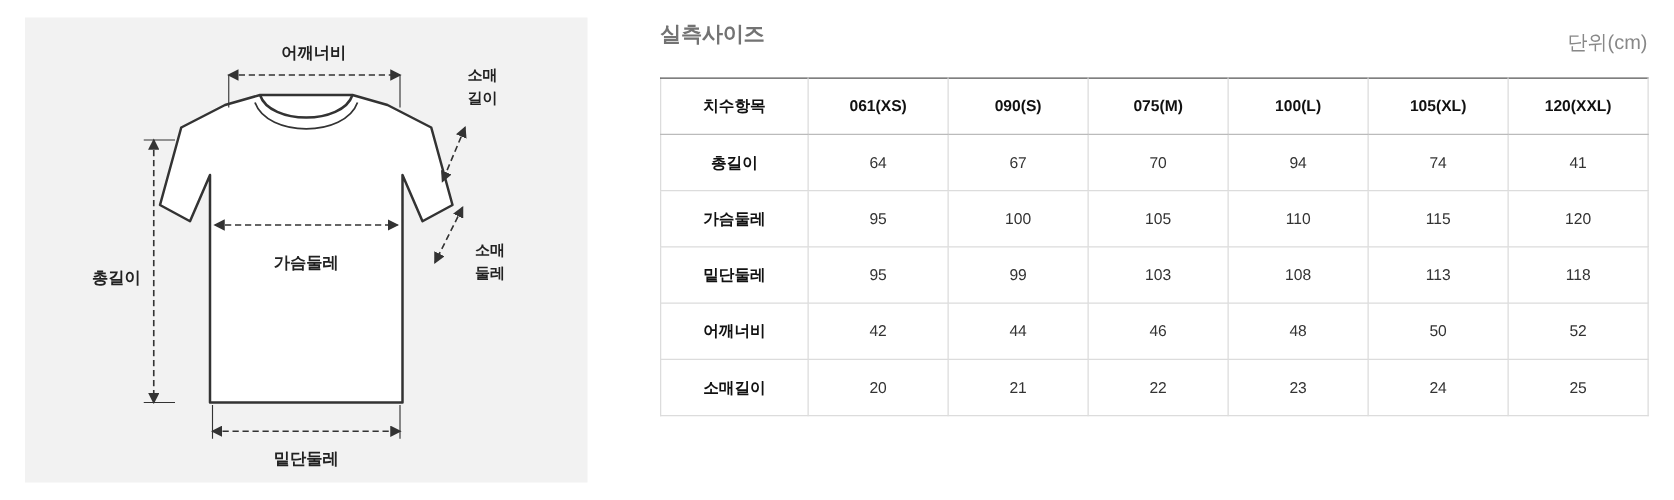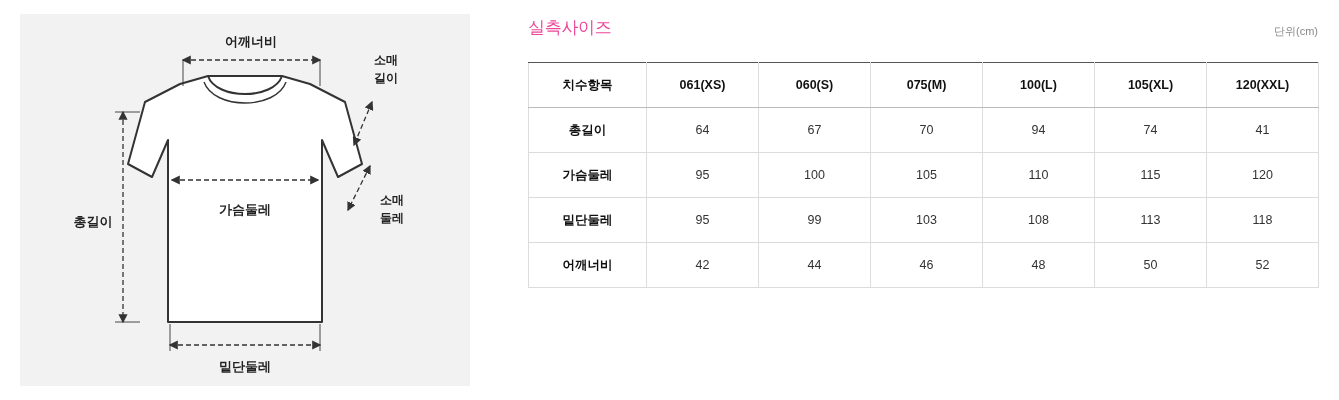--- a/index.html
+++ b/index.html
@@ -57,29 +57,29 @@
   }
   .table-head-row {
     position: relative;
     height: 46px;
   }
   .table-title {
     position: absolute;
     left: 0;
     top: 16px;
     font-size: 17px;
-    font-weight: normal;
-    color: #ec4899;
+    font-weight: bold;
+    color: #737373;
     letter-spacing: -0.3px;
   }
   .table-unit {
     position: absolute;
     right: 0;
     top: 24px;
-    font-size: 11px;
+    font-size: 16px;
     color: #888888;
   }
 
   table.size-table {
     position: absolute;
     left: 0;
     top: 62px;
     width: 790px;
     border-collapse: collapse;
     table-layout: fixed;
@@ -184,21 +184,21 @@
           <col class="data-col">
           <col class="data-col">
         <col class="data-col">
           <col class="data-col">
           <col class="data-col">
       </colgroup>
       <thead>
         <tr>
           <th>치수항목</th>
           <th>061(XS)</th>
-          <th>060(S)</th>
+          <th>090(S)</th>
           <th>075(M)</th>
           <th>100(L)</th>
           <th>105(XL)</th>
           <th>120(XXL)</th>
         </tr>
       </thead>
       <tbody>
         <tr>
           <th>총길이</th>
           <td>64</td>
@@ -228,17 +228,26 @@
         </tr>
         <tr>
           <th>어깨너비</th>
           <td>42</td>
           <td>44</td>
           <td>46</td>
           <td>48</td>
           <td>50</td>
           <td>52</td>
         </tr>
+        <tr>
+          <th>소매길이</th>
+          <td>20</td>
+          <td>21</td>
+          <td>22</td>
+          <td>23</td>
+          <td>24</td>
+          <td>25</td>
+        </tr>
       </tbody>
     </table>
   </div>
 
 </div>
 
 </body></html>

